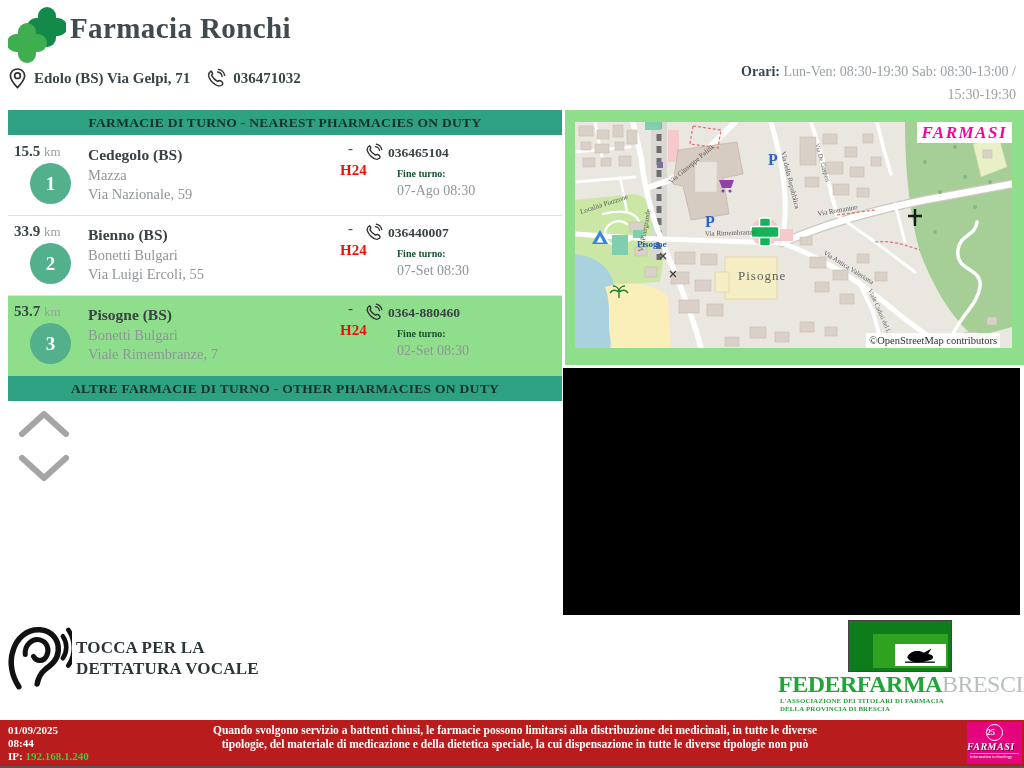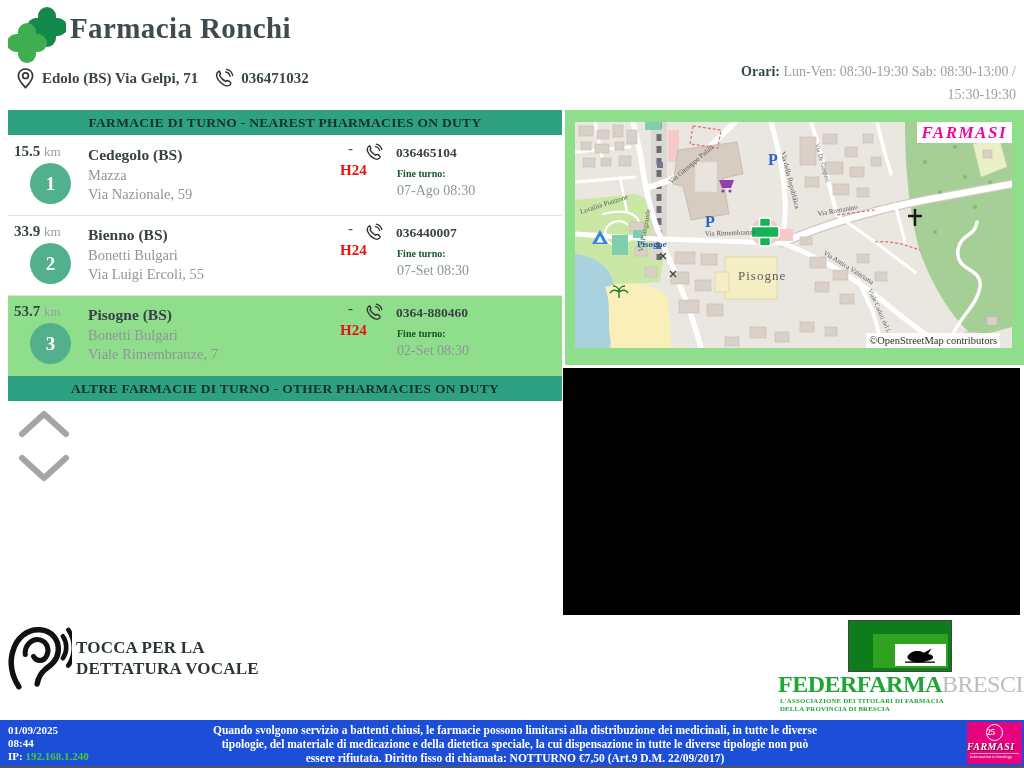--- a/index.html
+++ b/index.html
@@ -3,21 +3,21 @@
 <meta charset="utf-8">
 <style>
   html,body{margin:0;padding:0;background:#fff;}
   #stage{position:relative;width:1024px;height:768px;background:#fff;overflow:hidden;
          font-family:Liberation Serif, serif;-webkit-font-smoothing:antialiased;}
   .abs{position:absolute;}
 
   
   #logo{left:8px;top:6px;}
   #title{left:70px;top:12px;font-size:29px;font-weight:700;color:#414b4f;letter-spacing:.4px;}
-  #addr-line{left:16px;top:66px;height:24px;display:flex;align-items:center;gap:7px;}
+  #addr-line{left:8px;top:66px;height:24px;display:flex;align-items:center;gap:7px;}
   .hdr-txt{font-size:15px;font-weight:700;color:#3a4547;}
   #orari{right:8px;top:60px;width:300px;text-align:right;font-size:14px;line-height:23px;color:#9aa0a4;}
   #orari b{color:#37474f;}
 
   
   .bar{left:8px;width:554px;height:25px;background:#2fa183;color:#14302a;
        font-size:13.5px;font-weight:700;text-align:center;line-height:25px;letter-spacing:.3px;}
   #bar-nearest{top:110px;}
   #bar-other{top:376px;}
   .row{left:8px;width:554px;height:80px;background:#fff;}
@@ -27,21 +27,21 @@
   .dist{position:absolute;left:6px;top:7px;font-size:15px;font-weight:700;color:#3a4547;}
   .unit{font-size:13px;font-weight:400;color:#9aa0a3;}
   .badge{position:absolute;left:22px;top:27px;width:41px;height:41px;border-radius:50%;
          background:#52b18c;color:#fff;font-size:19px;font-weight:700;
          display:flex;align-items:center;justify-content:center;}
   .town{position:absolute;left:80px;top:10px;font-size:15.5px;font-weight:700;color:#3a4245;}
   .sub1{position:absolute;left:80px;top:31px;font-size:14.5px;color:#8f9598;}
   .sub2{position:absolute;left:80px;top:50px;font-size:14.5px;color:#8f9598;}
   .dash{position:absolute;left:340px;top:4px;font-size:15px;color:#3a4245;}
   .h24{position:absolute;left:332px;top:26px;font-size:15px;font-weight:700;color:#e8120c;}
-  .phone-line{position:absolute;left:356px;top:7px;display:flex;align-items:center;gap:13px;}
+  .phone-line{position:absolute;left:356px;top:7px;display:flex;align-items:center;gap:5px;}
   .phone-num{font-size:13.5px;font-weight:600;color:#3a4245;}
   .ft-label{position:absolute;left:389px;top:32px;font-size:10px;font-weight:700;color:#14532d;}
   .ft-date{position:absolute;left:389px;top:47px;font-size:14px;color:#8f9598;}
 
   .chev{left:16px;width:56px;height:32px;cursor:pointer;}
   #chev-up{top:408px;} #chev-down{top:452px;}
 
   
   #map-panel{left:565px;top:110px;width:459px;height:255px;background:#8fde8c;}
   #map-svg{position:absolute;left:10px;top:12px;}
@@ -64,21 +64,21 @@
   .ff-emblem{position:absolute;left:70px;top:2px;width:102px;height:50px;background:#0f7c1c;border:1px solid #444;}
   .ff-mid{position:absolute;left:24px;top:13px;right:3px;bottom:3px;background:#2fa320;}
   .ff-white{position:absolute;left:46px;top:23px;right:5px;bottom:5px;background:#fff;}
   .ff-word{position:absolute;top:53px;width:100%;text-align:center;font-size:24px;letter-spacing:-.5px;white-space:nowrap;}
   .ff-word b{color:#1fa637;font-weight:800;}
   .ff-word span{color:#b9bebe;font-weight:400;}
   .ff-cap{position:absolute;top:79px;left:2px;font-size:6.8px;font-weight:700;
           color:#23a33b;line-height:7.5px;letter-spacing:.2px;}
 
   
-  #bottom-bar{left:0;top:720px;width:1024px;height:46px;background:#1d4ed8;color:#fff;}
+  #bottom-bar{left:0;top:720px;width:1024px;height:46px;background:#b91c1c;color:#fff;}
   #bb-info{position:absolute;left:8px;top:4px;font-size:11px;font-weight:600;line-height:13px;color:#fff;}
   #bb-info .ip{color:#3ecc3e;}
   #bb-notice{position:absolute;left:162px;top:3px;width:706px;text-align:center;
              font-size:11.5px;font-weight:600;line-height:14px;color:#fff;}
   #fm-box{position:absolute;right:2px;top:2px;width:55px;height:42px;background:#e5037e;
           color:#fff;text-align:left;overflow:hidden;}
   .fm-25{margin:2px auto 0;width:15px;height:15px;border:1.5px solid #fff;border-radius:50%;
          font-size:8px;line-height:15px;font-weight:700;}
   .fm-name{font-size:10px;font-weight:800;font-style:italic;letter-spacing:.5px;
            text-shadow:1px 1px 0 #70033e;margin-top:0px;}
@@ -386,21 +386,20 @@
 
   <div id="bottom-bar" class="abs">
     <div id="bb-info">
       <div>01/09/2025</div>
       <div>08:44</div>
       <div><span>IP: </span><span class="ip">192.168.1.240</span></div>
     </div>
     <div id="bb-notice">
       <div>Quando svolgono servizio a battenti chiusi, le farmacie possono limitarsi alla distribuzione dei medicinali, in tutte le diverse</div>
       <div>tipologie, del materiale di medicazione e della dietetica speciale, la cui dispensazione in tutte le diverse tipologie non può</div>
-      <div>essere rifiutata. Diritto fisso di chiamata: NOTTURNO €7,50 (Art.9 D.M. 22/09/2017)</div>
     </div>
     <div id="fm-box">
       <div class="fm-25">25</div>
       <div class="fm-name">FARMASI</div>
       <div class="fm-sub">information technology</div>
     </div>
   </div>
   <div id="bottom-edge" class="abs"></div>
 
 </div>

